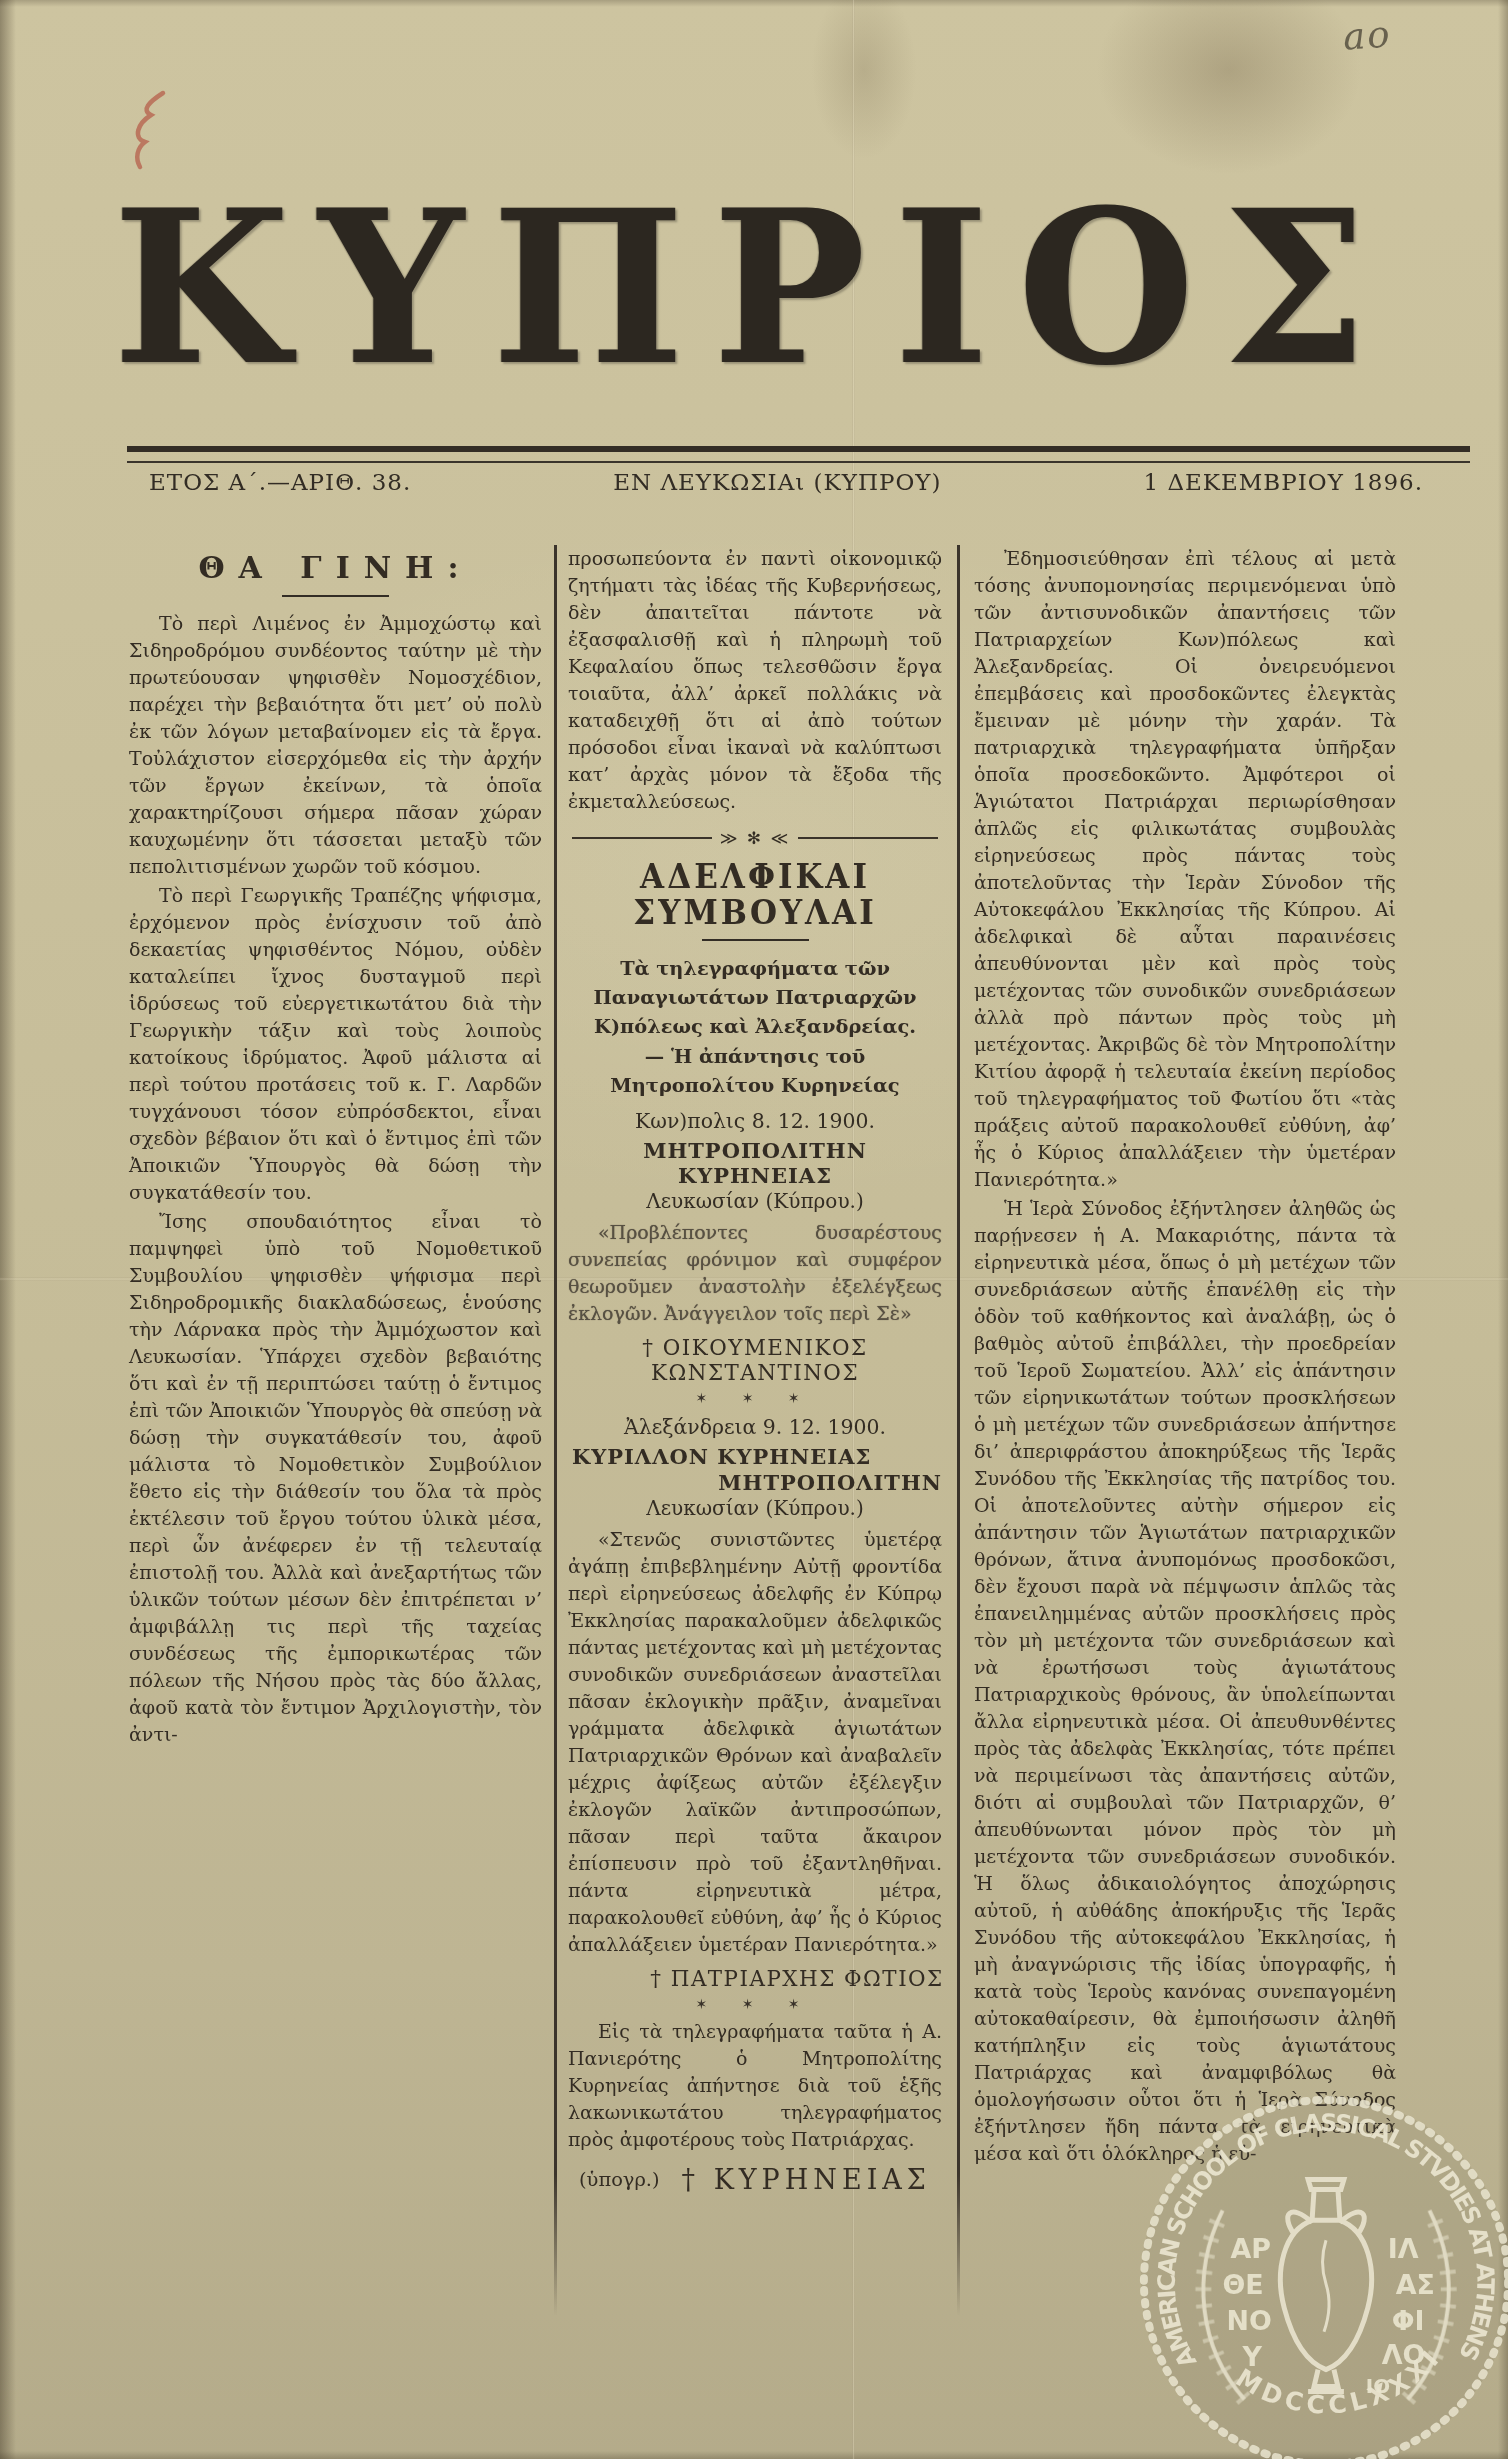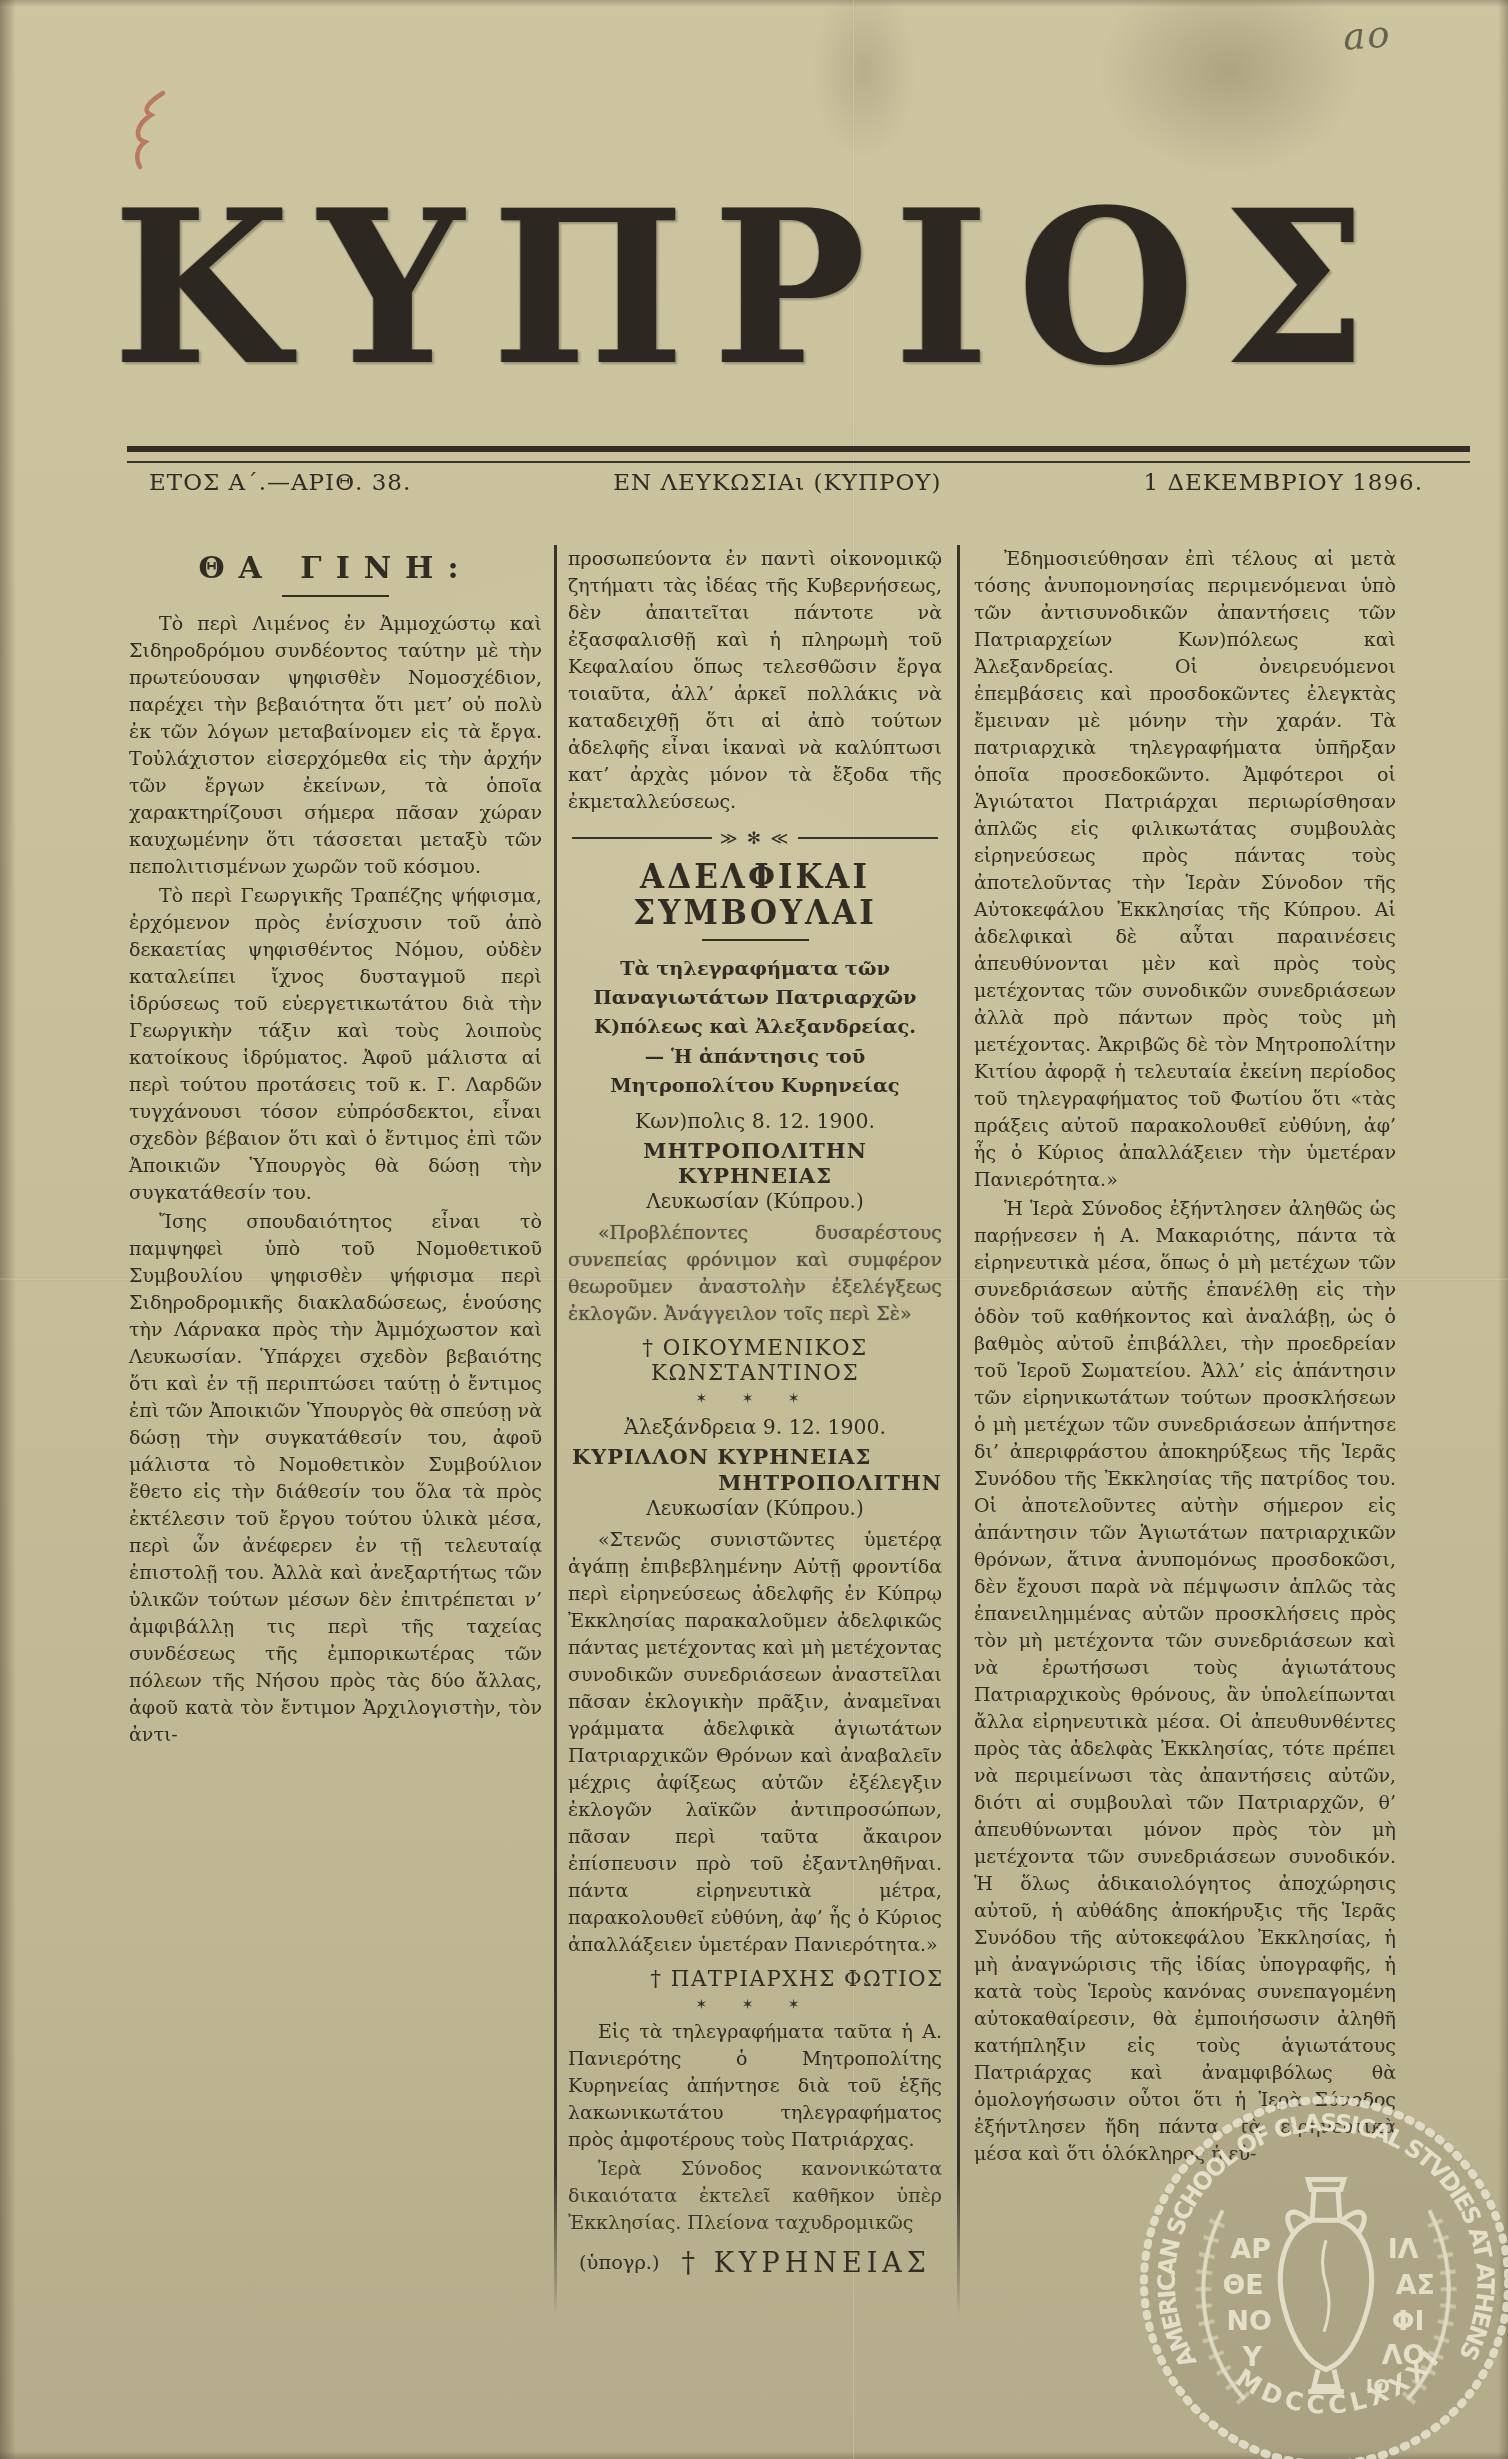--- a/index.html
+++ b/index.html
@@ -106,21 +106,21 @@
       <p>Τὸ περὶ Λιμένος ἐν Ἀμμοχώστῳ καὶ Σιδηροδρόμου συνδέοντος ταύτην μὲ τὴν πρωτεύουσαν ψηφισθὲν Νομοσχέδιον, παρέχει τὴν βεβαιότητα ὅτι μετ’ οὐ πολὺ ἐκ τῶν λόγων μεταβαίνομεν εἰς τὰ ἔργα. Τοὐλάχιστον εἰσερχόμεθα εἰς τὴν ἀρχήν τῶν ἔργων ἐκείνων, τὰ ὁποῖα χαρακτηρίζουσι σήμερα πᾶσαν χώραν καυχωμένην ὅτι τάσσεται μεταξὺ τῶν πεπολιτισμένων χωρῶν τοῦ κόσμου.</p>
       <p>Τὸ περὶ Γεωργικῆς Τραπέζης ψήφισμα, ἐρχόμενον πρὸς ἐνίσχυσιν τοῦ ἀπὸ δεκαετίας ψηφισθέντος Νόμου, οὐδὲν καταλείπει ἴχνος δυσταγμοῦ περὶ ἱδρύσεως τοῦ εὐεργετικωτάτου διὰ τὴν Γεωργικὴν τάξιν καὶ τοὺς λοιποὺς κατοίκους ἱδρύματος. Ἀφοῦ μάλιστα αἱ περὶ τούτου προτάσεις τοῦ κ. Γ. Λαρδῶν τυγχάνουσι τόσον εὐπρόσδεκτοι, εἶναι σχεδὸν βέβαιον ὅτι καὶ ὁ ἔντιμος ἐπὶ τῶν Ἀποικιῶν Ὑπουργὸς θὰ δώσῃ τὴν συγκατάθεσίν του.</p>
       <p>Ἴσης σπουδαιότητος εἶναι τὸ παμψηφεὶ ὑπὸ τοῦ Νομοθετικοῦ Συμβουλίου ψηφισθὲν ψήφισμα περὶ Σιδηροδρομικῆς διακλαδώσεως, ἑνούσης τὴν Λάρνακα πρὸς τὴν Ἀμμόχωστον καὶ Λευκωσίαν. Ὑπάρχει σχεδὸν βεβαιότης ὅτι καὶ ἐν τῇ περιπτώσει ταύτῃ ὁ ἔντιμος ἐπὶ τῶν Ἀποικιῶν Ὑπουργὸς θὰ σπεύσῃ νὰ δώσῃ τὴν συγκατάθεσίν του, ἀφοῦ μάλιστα τὸ Νομοθετικὸν Συμβούλιον ἔθετο εἰς τὴν διάθεσίν του ὅλα τὰ πρὸς ἐκτέλεσιν τοῦ ἔργου τούτου ὑλικὰ μέσα, περὶ ὧν ἀνέφερεν ἐν τῇ τελευταίᾳ ἐπιστολῇ του. Ἀλλὰ καὶ ἀνεξαρτήτως τῶν ὑλικῶν τούτων μέσων δὲν ἐπιτρέπεται ν’ ἀμφιβάλλῃ τις περὶ τῆς ταχείας συνδέσεως τῆς ἐμπορικωτέρας τῶν πόλεων τῆς Νήσου πρὸς τὰς δύο ἄλλας, ἀφοῦ κατὰ τὸν ἔντιμον Ἀρχιλογιστὴν, τὸν ἀντι-</p>
     </div>
 
     <div class="vrule-wrap">
         <div class="vrule"></div>
       </div>
 
     <div class="col">
-      <p class="no-indent" style="margin-bottom:6px">προσωπεύοντα ἐν παντὶ οἰκονομικῷ ζητήματι τὰς ἰδέας τῆς Κυβερνήσεως, δὲν ἀπαιτεῖται πάντοτε νὰ ἐξασφαλισθῇ καὶ ἡ πληρωμὴ τοῦ Κεφαλαίου ὅπως τελεσθῶσιν ἔργα τοιαῦτα, ἀλλ’ ἀρκεῖ πολλάκις νὰ καταδειχθῇ ὅτι αἱ ἀπὸ τούτων ἀδελφῆς εἶναι ἱκαναὶ νὰ καλύπτωσι κατ’ ἀρχὰς μόνον τὰ ἔξοδα τῆς ἐκμεταλλεύσεως.</p>
+      <p class="no-indent" style="margin-bottom:6px">προσωπεύοντα ἐν παντὶ οἰκονομικῷ ζητήματι τὰς ἰδέας τῆς Κυβερνήσεως, δὲν ἀπαιτεῖται πάντοτε νὰ ἐξασφαλισθῇ καὶ ἡ πληρωμὴ τοῦ Κεφαλαίου ὅπως τελεσθῶσιν ἔργα τοιαῦτα, ἀλλ’ ἀρκεῖ πολλάκις νὰ καταδειχθῇ ὅτι αἱ ἀπὸ τούτων πρόσοδοι εἶναι ἱκαναὶ νὰ καλύπτωσι κατ’ ἀρχὰς μόνον τὰ ἔξοδα τῆς ἐκμεταλλεύσεως.</p>
 
       <div class="ornament">
         <span class="line"></span>
         <span class="glyph">≫ ✻ ≪</span>
         <span class="line"></span>
       </div>
 
       <h2 class="mid-head">ΑΔΕΛΦΙΚΑΙ ΣΥΜΒΟΥΛΑΙ</h2>
       <hr class="shortrule">
 
@@ -139,21 +139,20 @@
         <div class="tg-dateline">Ἀλεξάνδρεια 9. 12. 1900.</div>
         <div class="tg-addr left">ΚΥΡΙΛΛΟΝ ΚΥΡΗΝΕΙΑΣ</div>
         <div class="tg-addr right">ΜΗΤΡΟΠΟΛΙΤΗΝ</div>
         <div class="tg-place">Λευκωσίαν (Κύπρου.)</div>
         <p class="tg-body">«Στενῶς συνιστῶντες ὑμετέρᾳ ἀγάπῃ ἐπιβεβλημένην Αὐτῇ φροντίδα περὶ εἰρηνεύσεως ἀδελφῆς ἐν Κύπρῳ Ἐκκλησίας παρακαλοῦμεν ἀδελφικῶς πάντας μετέχοντας καὶ μὴ μετέχοντας συνοδικῶν συνεδριάσεων ἀναστεῖλαι πᾶσαν ἐκλογικὴν πρᾶξιν, ἀναμεῖναι γράμματα ἀδελφικὰ ἁγιωτάτων Πατριαρχικῶν Θρόνων καὶ ἀναβαλεῖν μέχρις ἀφίξεως αὐτῶν ἐξέλεγξιν ἐκλογῶν λαϊκῶν ἀντιπροσώπων, πᾶσαν περὶ ταῦτα ἄκαιρον ἐπίσπευσιν πρὸ τοῦ ἐξαντληθῆναι. πάντα εἰρηνευτικὰ μέτρα, παρακολουθεῖ εὐθύνη, ἀφ’ ἧς ὁ Κύριος ἀπαλλάξειεν ὑμετέραν Πανιερότητα.»</p>
         <div class="tg-sig shifted">† ΠΑΤΡΙΑΡΧΗΣ ΦΩΤΙΟΣ</div>
         <div class="stars">✶ ✶ ✶</div>
       </div>
 
       <p style="margin-top:6px">Εἰς τὰ τηλεγραφήματα ταῦτα ἡ Α. Πανιερότης ὁ Μητροπολίτης Κυρηνείας ἀπήντησε διὰ τοῦ ἑξῆς λακωνικωτάτου τηλεγραφήματος πρὸς ἀμφοτέρους τοὺς Πατριάρχας.</p>
-      <p class="small-body">Ἱερὰ Σύνοδος κανονικώτατα δικαιότατα ἐκτελεῖ καθῆκον ὑπὲρ Ἐκκλησίας. Πλείονα ταχυδρομικῶς</p>
 
       <div class="resp-sig">
         <span class="pre">(ὑπογρ.)</span>
         <span class="name">† ΚΥΡΗΝΕΙΑΣ</span>
       </div>
     </div>
 
     <div class="vrule-wrap">
         <div class="vrule"></div>
       </div>

